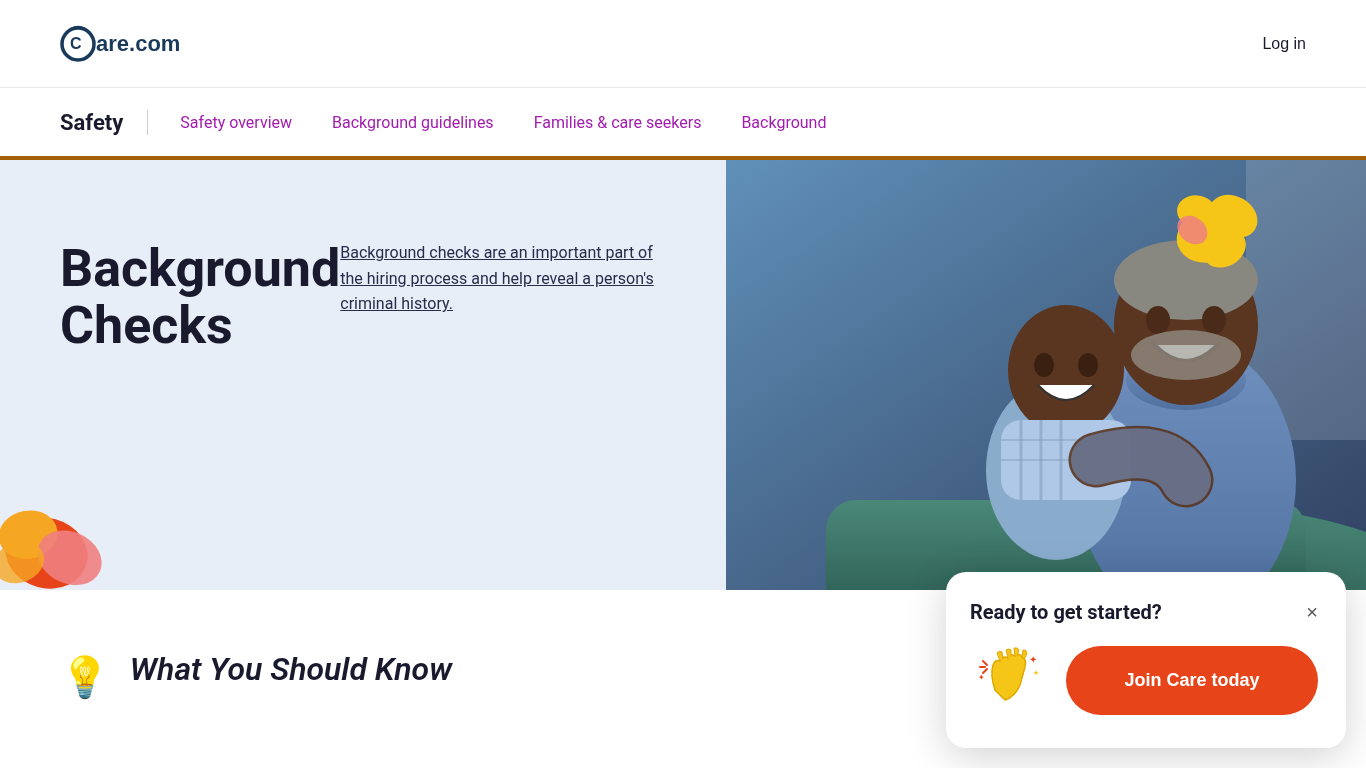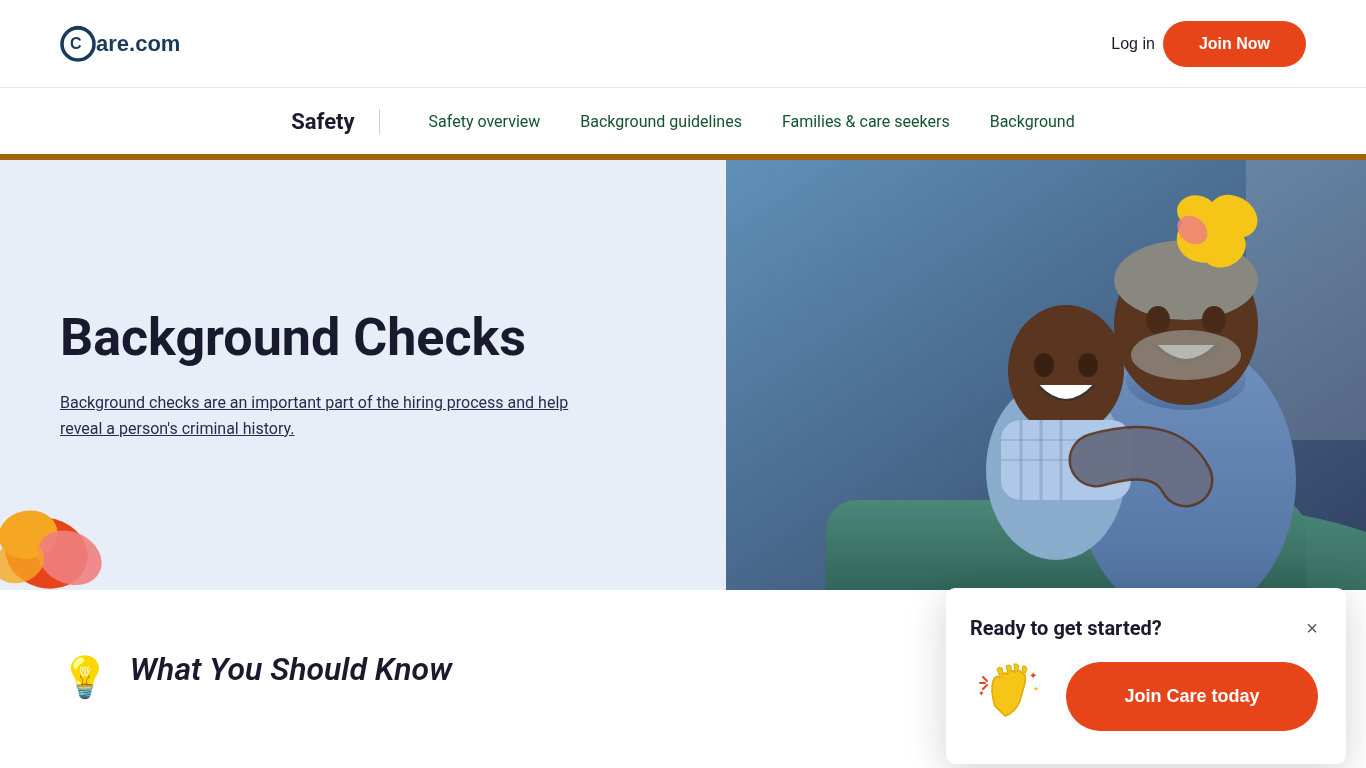--- a/index.html
+++ b/index.html
@@ -47,60 +47,58 @@
       cursor: pointer;
     }
 
     
     .safety-nav {
       display: flex;
       align-items: center;
       padding: 0 60px;
       height: 72px;
       background: #fff;
-      border-bottom: 6px solid #a16207;
-      gap: 17px;
-      justify-content: center;
+      border-bottom: 4px solid #a16207;
+      gap: 0;
     }
     .safety-title {
       font-size: 22px;
       font-weight: 700;
       color: #1a1a2e;
       padding-right: 24px;
       border-right: 1px solid #ccc;
       margin-right: 32px;
     }
     .nav-links {
       display: flex;
       align-items: center;
       gap: 40px;
       list-style: none;
     }
     .nav-links a {
       text-decoration: none;
-      color: #14532d;
+      color: #a21caf;
       font-size: 16px;
       font-weight: 400;
     }
 
     
     .hero {
       position: relative;
       min-height: 430px;
       background: #e8eef7;
       display: flex;
       align-items: stretch;
       overflow: hidden;
     }
     .hero-left {
       flex: 1;
       padding: 80px 60px 80px 60px;
       display: flex;
-      flex-direction: column;
-      justify-content: center;
+      flex-direction: row;
       position: relative;
       z-index: 2;
     }
     .hero-title {
       font-size: 52px;
       font-weight: 700;
       color: #1a1a2e;
       margin-bottom: 24px;
       line-height: 1.1;
     }
@@ -162,24 +160,24 @@
     .lower-title {
       font-size: 32px;
       font-weight: 600;
       color: #1a1a2e;
       font-style: italic;
     }
 
     
     .popup {
       position: fixed;
-      bottom: 4px;
+      bottom: 20px;
       right: 20px;
       background: #fff;
-      border-radius: 9px;
+      border-radius: 20px;
       box-shadow: 0 8px 40px rgba(0,0,0,0.18);
       padding: 28px 28px 28px 24px;
       width: 400px;
       display: flex;
       flex-direction: column;
       gap: 16px;
       z-index: 100;
     }
     .popup-header {
       display: flex;
@@ -241,21 +239,20 @@
       <circle cx="18" cy="25" r="16" fill="none" stroke="#1a3a5c" stroke-width="3.5"></circle>
       <text x="10" y="30" font-size="16" font-weight="bold" fill="#1a3a5c" font-family="Arial">C</text>
 
       <path d="M 6 14 Q 18 2 30 14" fill="none" stroke="#1a3a5c" stroke-width="2.5" stroke-linecap="round"></path>
 
       <text x="36" y="32" font-size="22" font-weight="700" fill="#1a3a5c" font-family="Arial, sans-serif">are.com</text>
     </svg>
   </div>
   <div class="header-actions">
     <button class="login-btn">Log in</button>
-    <button class="join-btn">Join Now</button>
   </div>
 </header>
 
 <nav class="safety-nav">
   <span class="safety-title">Safety</span>
   <ul class="nav-links">
     <li>
       <a href="#">Safety overview</a>
     </li>
     <li>

